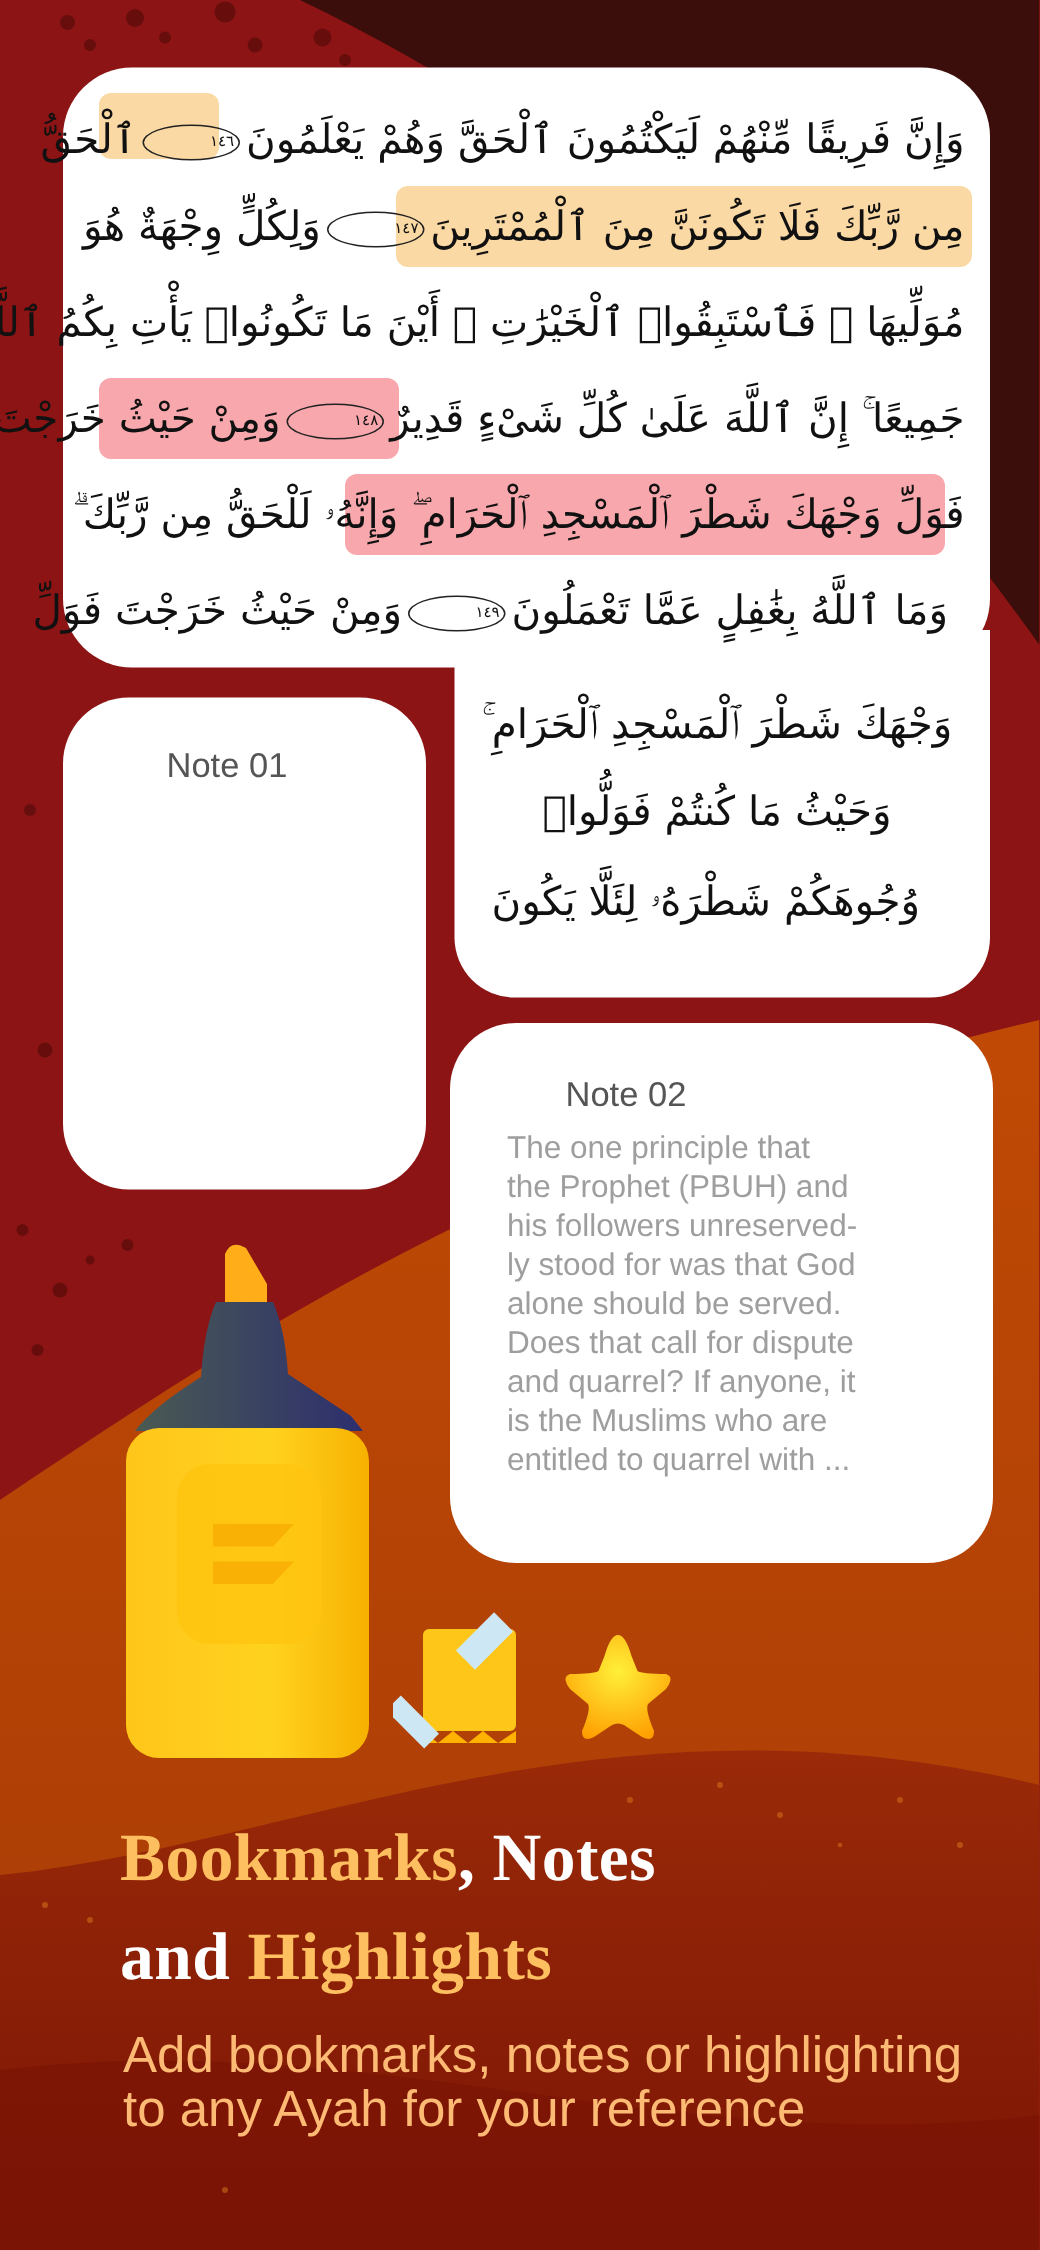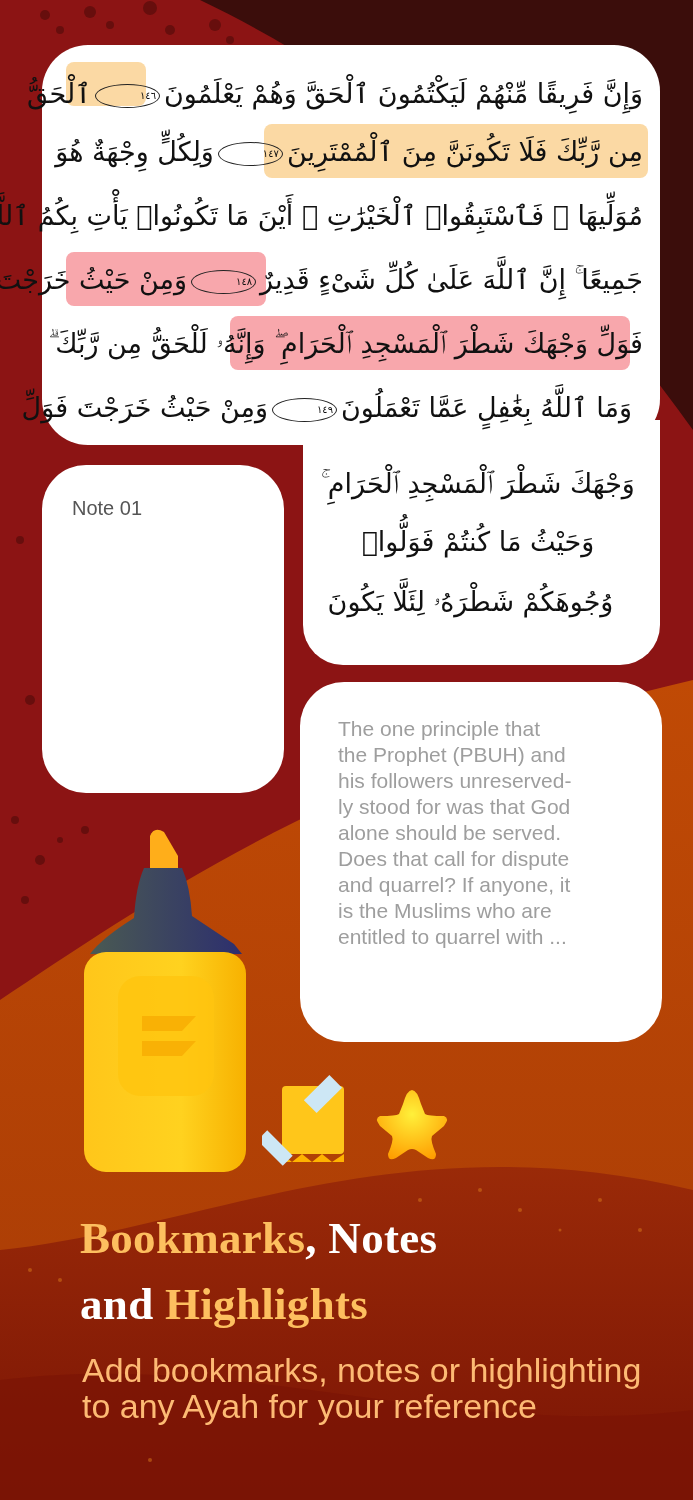--- a/index.html
+++ b/index.html
@@ -33,21 +33,21 @@
     border-radius: 50%; font-size: 10px; line-height: 22px; text-align: center;
     vertical-align: middle; margin: 0 4px; font-family: "DejaVu Sans", sans-serif; padding-left: 41px;
   }
 
   .note-card {
     position: absolute; background: #fff; border-radius: 44px;
     box-sizing: border-box;
   }
   .note1 { left: 42px; top: 465px; width: 242px; height: 328px; padding: 32px 0 0 30px; }
   .note2 { left: 300px; top: 682px; width: 362px; height: 360px; padding: 34px 0 0 38px; }
-  .note-title { font-size: 20px; color: #555; margin-bottom: 10px; }
+  .note-title { font-size: 23px; color: #555; margin-bottom: 10px; margin-left: 39px; }
   .note-body { font-size: 21px; color: #9e9e9e; line-height: 26px; white-space: pre-line; }
 
   .illus { position: absolute; }
   .headline {
     position: absolute; left: 80px; top: 1205px; font-family: Liberation Serif, serif;
     font-weight: bold; font-size: 45px; line-height: 66px; color: #fff; letter-spacing: 0.3px;
   }
   .headline .accent { color: #fdbf5f; }
   .subtitle {
     position: absolute; left: 82px; top: 1352px; width: 580px; color: #fdba74;
@@ -140,20 +140,21 @@
   </div>
   <div class="ayah-line" style="top:580px;left:288px;right:40px">
     <span>وُجُوهَكُمْ شَطْرَهُۥ لِئَلَّا يَكُونَ</span>
   </div>
 </div>
 
 <div class="note-card note1">
   <div class="note-title">Note 01</div>
 </div>
 <div class="note-card note2">
+  <div class="note-title">Note 02</div>
   <div class="note-body">The one principle that
 the Prophet (PBUH) and
 his followers unreserved-
 ly stood for was that God
 alone should be served.
 Does that call for dispute
 and quarrel? If anyone, it
 is the Muslims who are
 entitled to quarrel with ...</div>
 </div>

